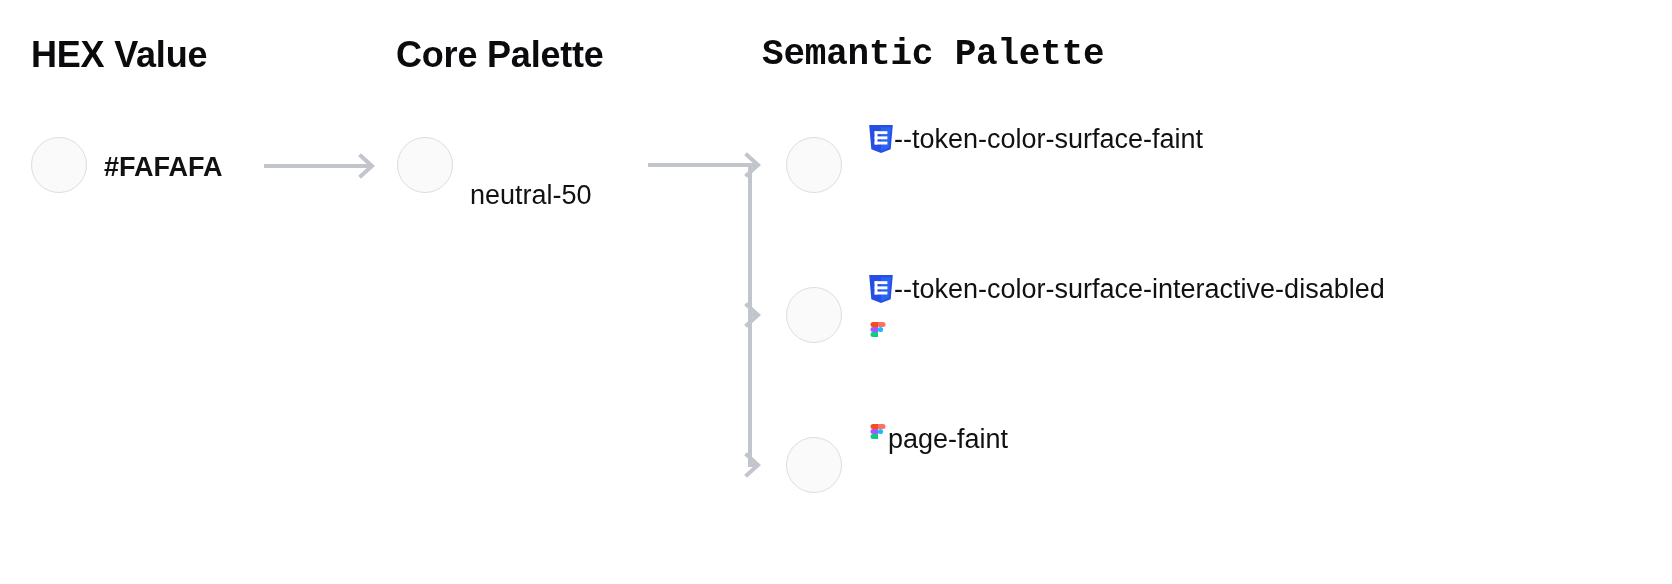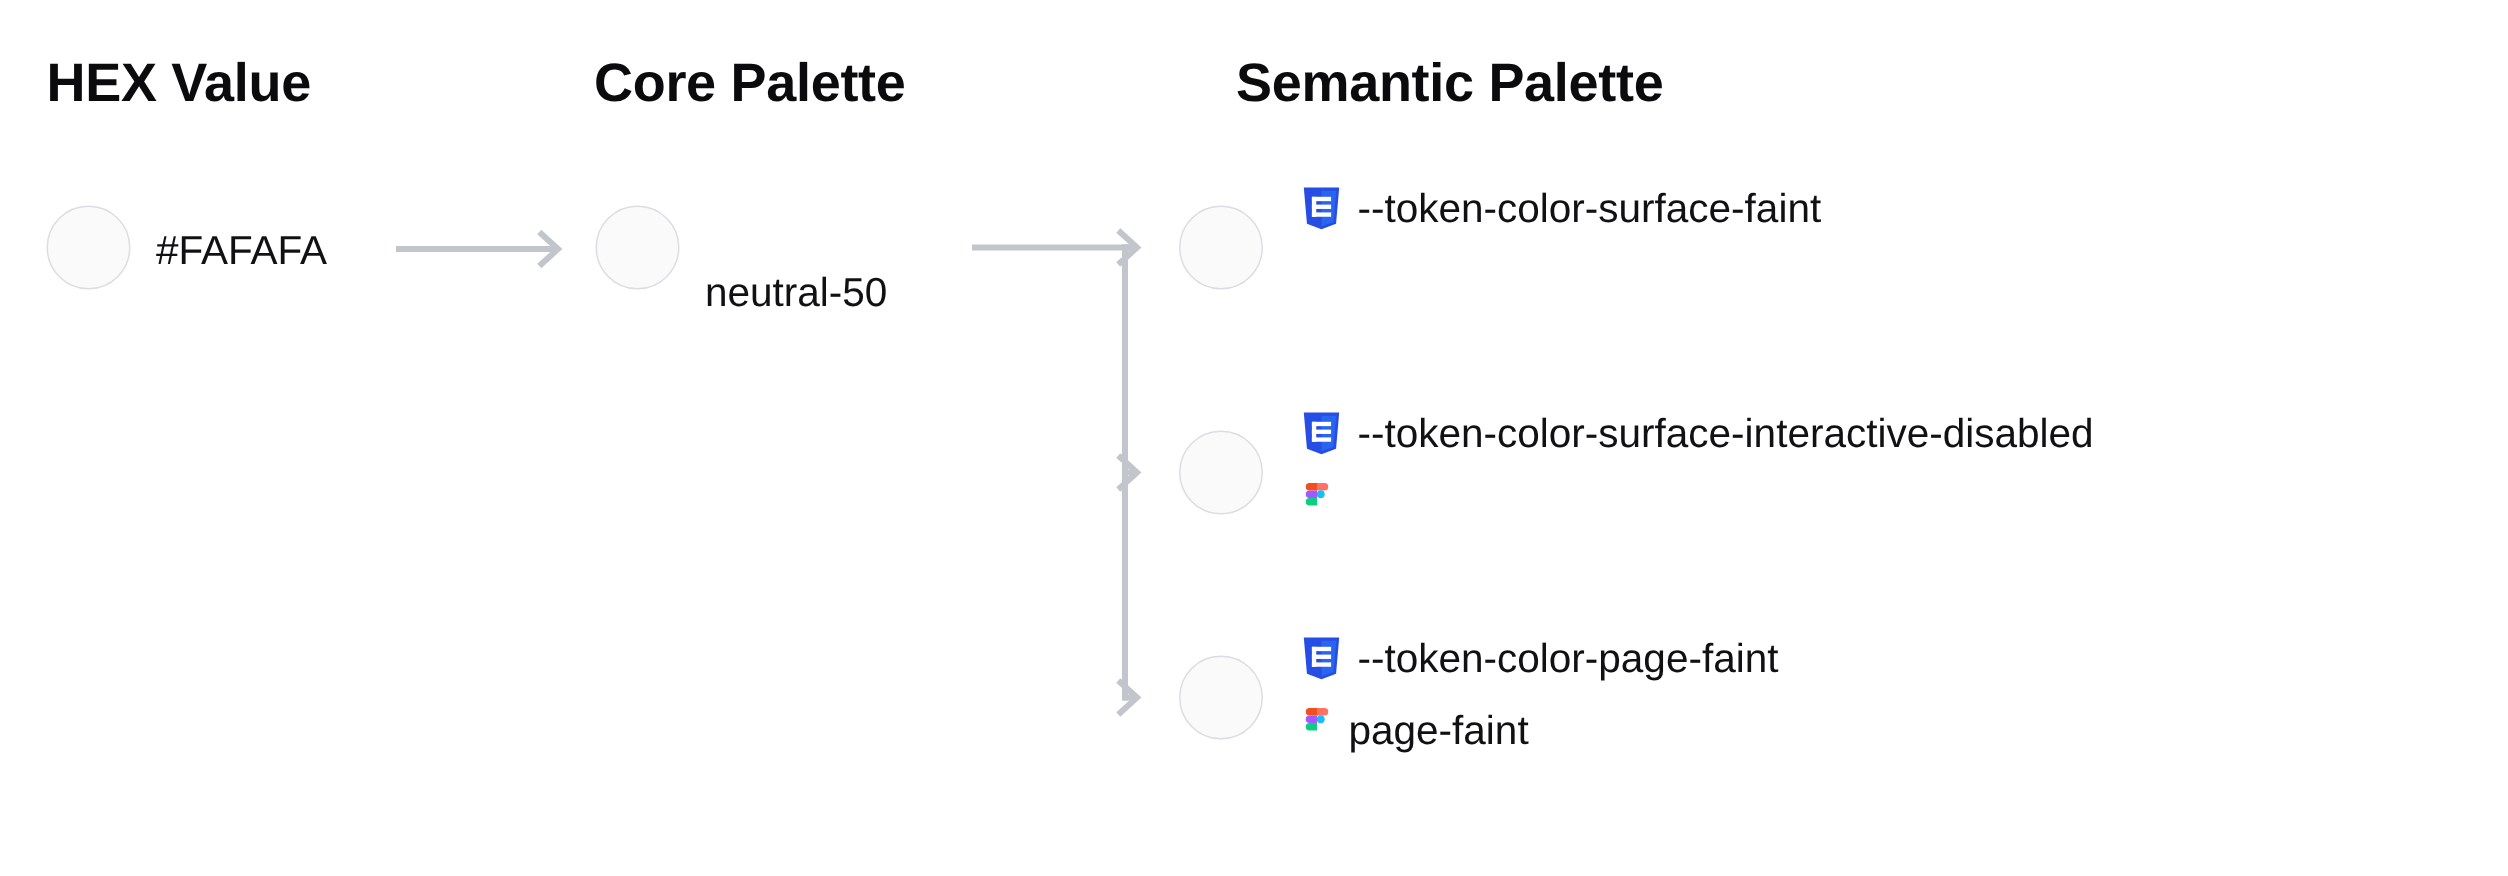--- a/index.html
+++ b/index.html
@@ -27,21 +27,21 @@
     position: absolute;
     font-size: 36px;
     font-weight: bold;
     letter-spacing: -0.2px;
     color: #0b0b0d;
     white-space: nowrap;
     line-height: 1;
   }
   #heading-hex   { left: 31px;  top: 37px; }
   #heading-core  { left: 396px; top: 37px; }
-  #heading-sem   { left: 824px; top: 37px; }
+  #heading-sem   { left: 762px; top: 37px; font-family: Liberation Mono, monospace; }
 
   
   .swatch {
     position: absolute;
     width: 56px;
     height: 56px;
     border-radius: 50%;
     background: #fafafa;
     border: 1.6px solid #dcdde1;
   }
@@ -53,21 +53,21 @@
 
   
   .value-label {
     position: absolute;
     font-size: 27px;
     font-weight: normal;
     color: #111113;
     white-space: nowrap;
     line-height: 1;
   }
-  #label-hex  { left: 104px; top: 154px; }
+  #label-hex  { left: 104px; top: 154px; font-weight: bold; }
   #label-core { left: 470px; top: 154px; margin-top: 28px; }
 
   
   .arrow-straight {
     position: absolute;
     left: 264px;
     top: 150px;
     width: 116px;
     height: 32px;
   }
@@ -88,21 +88,20 @@
     width: 790px;
   }
   #sem-row-0 { top: 115px; }
   #sem-row-1 { top: 265px; }
   #sem-row-2 { top: 415px; }
 
   .token-line {
     display: flex;
     align-items: center;
     height: 48px;
-    gap: 11px;
     white-space: nowrap;
   }
 
   .token-text {
     font-size: 27px;
     font-weight: normal;
     color: #111113;
     line-height: 1;
     white-space: nowrap;
   }
@@ -203,33 +202,20 @@
           <path d="M5 5 H10 V10 H5 A2.5 2.5 0 0 1 5 5 Z" fill="#A259FF"></path>
           <circle cx="12.5" cy="7.5" r="2.6" fill="#1ABCFE"></circle>
           <path d="M5 10 H10 V15 H5 A2.5 2.5 0 0 1 5 10 Z" fill="#0ACF83"></path>
         </svg>
       </span>
     </div>
   </div>
 
   <div class="sem-row" id="sem-row-2">
     <div class="token-line">
-      <span class="icon css3-icon">
-        <svg viewBox="0 0 26 30" width="26" height="30">
-          <path d="M1.2 1 L24.8 1 L22.7 25.2 L13 28.9 L3.3 25.2 Z" fill="#264DE4"></path>
-          <path d="M13 3.2 L22.8 3.2 L21 24 L13 26.9 Z" fill="#2965F1"></path>
-          <rect x="6.6" y="7.2" width="12.8" height="2.9" fill="#FFFFFF"></rect>
-          <rect x="6.6" y="12.4" width="12.8" height="2.9" fill="#FFFFFF"></rect>
-          <rect x="6.6" y="17.6" width="12.8" height="2.9" fill="#FFFFFF"></rect>
-          <rect x="6.6" y="7.2" width="2.9" height="13.3" fill="#FFFFFF"></rect>
-        </svg>
-      </span>
-      <span class="token-text">--token-color-page-faint</span>
-    </div>
-    <div class="token-line">
       <span class="icon figma-icon">
         <svg viewBox="0 0 20 30" width="20" height="30">
           <path d="M5 0 H10 V5 H5 A2.5 2.5 0 0 1 5 0 Z" fill="#F24E1E"></path>
           <path d="M10 0 H15 A2.5 2.5 0 0 1 15 5 H10 Z" fill="#FF7262"></path>
           <path d="M5 5 H10 V10 H5 A2.5 2.5 0 0 1 5 5 Z" fill="#A259FF"></path>
           <circle cx="12.5" cy="7.5" r="2.6" fill="#1ABCFE"></circle>
           <path d="M5 10 H10 V15 H5 A2.5 2.5 0 0 1 5 10 Z" fill="#0ACF83"></path>
         </svg>
       </span>
       <span class="token-text">page-faint</span>

